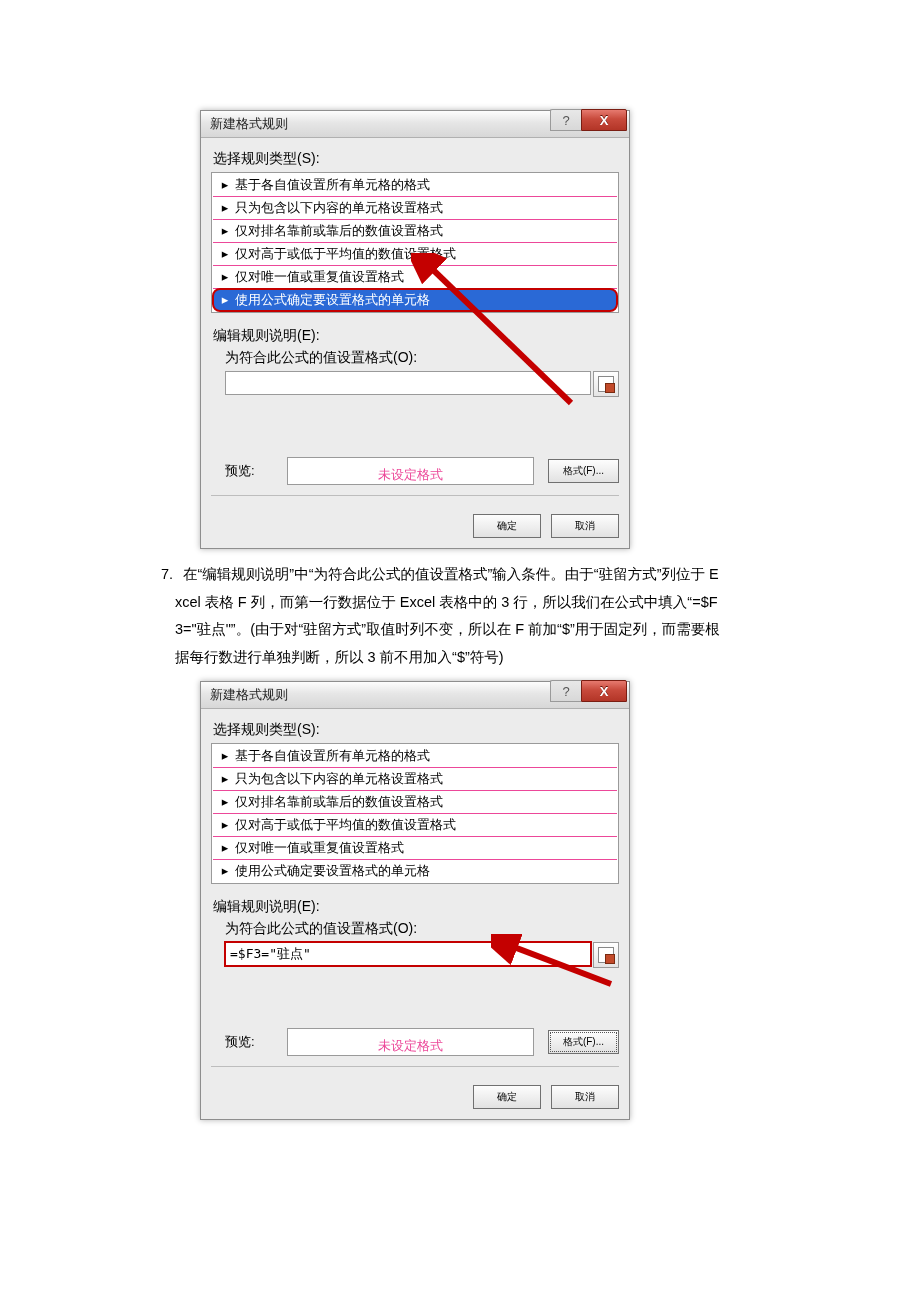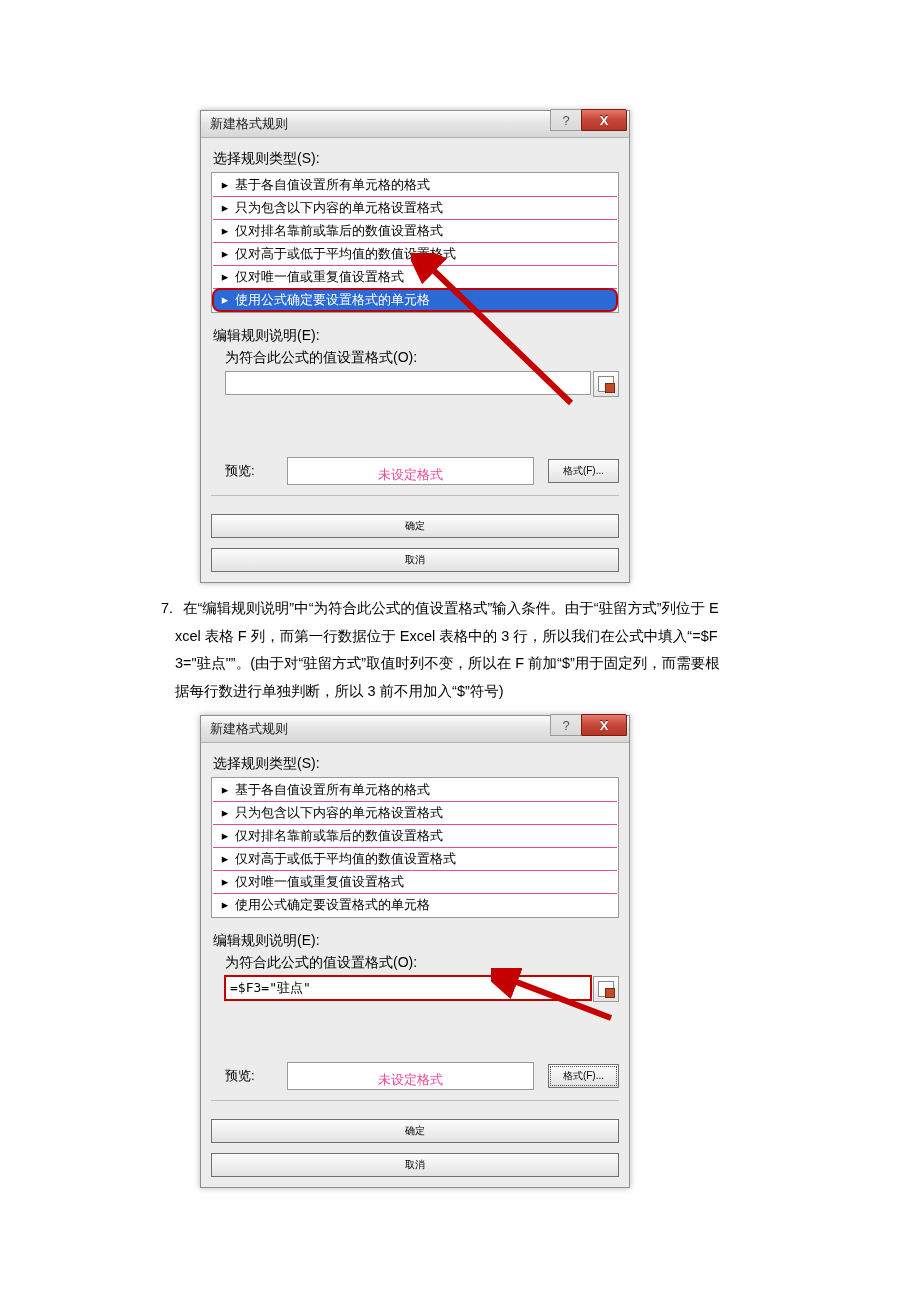--- a/index.html
+++ b/index.html
@@ -179,21 +179,20 @@
   }
   .btn.focus {
     outline: 1px dotted #555;
     outline-offset: -3px;
   }
   .action-row {
     display: flex;
     justify-content: flex-end;
     gap: 10px;
     margin-top: 18px;
-    flex-direction: column;
   }
   .hr {
     height: 1px;
     background: #bdbdbd;
     margin: 10px 0 8px;
   }
   .red-arrow {
     position: absolute;
     pointer-events: none;
   }

